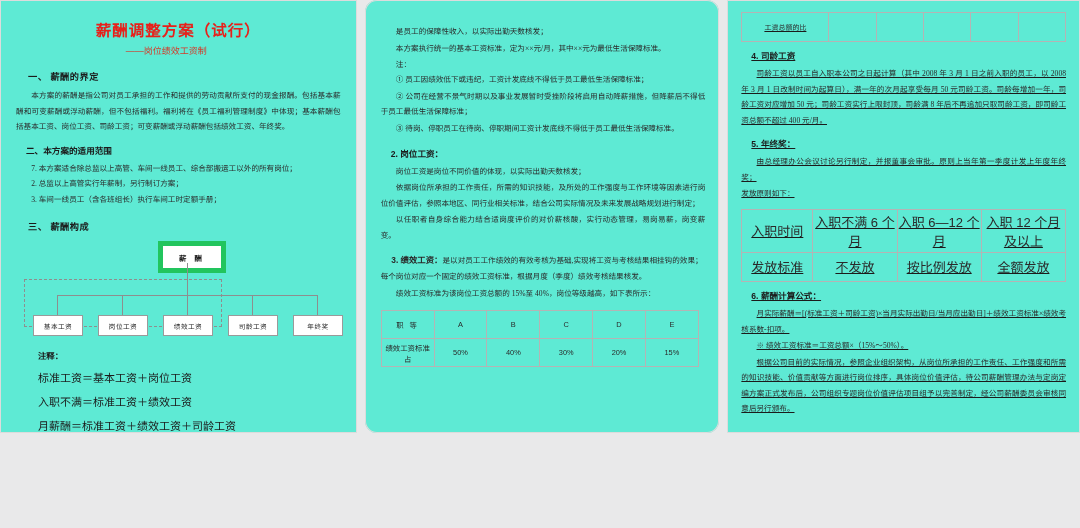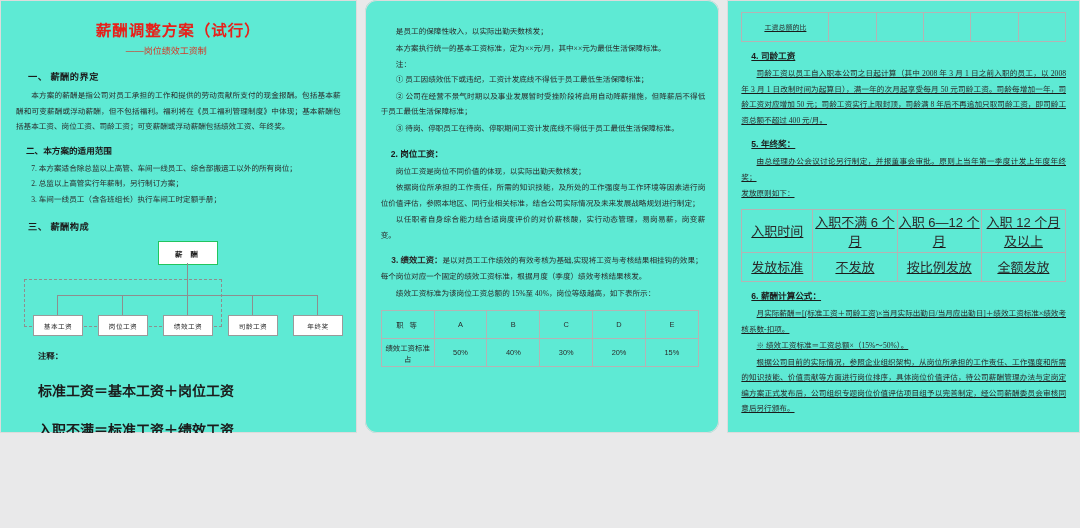--- a/index.html
+++ b/index.html
@@ -93,23 +93,23 @@
     color: #2a2a2a;
   }
   .formula-head {
     font-weight: bold;
     font-size: 8.4px;
     margin: 14px 0 0 0;
     padding-left: 22px;
     font-family: "Liberation Sans", "DejaVu Sans", sans-serif;
   }
   .formula {
-    font-weight: bold;
-    font-size: 14px;
-    margin: 19px 0 0 0;
+    font-weight: normal;
+    font-size: 11px;
+    margin: 8px 0 0 0;
     padding-left: 22px;
     font-family: "Liberation Sans", "DejaVu Sans", sans-serif;
   }
   .subhead-num {
     font-weight: bold;
     font-size: 8.4px;
     margin: 14px 0 0 0;
     padding-left: 14px;
     font-family: "Liberation Sans", "DejaVu Sans", sans-serif;
   }
@@ -132,21 +132,21 @@
     position: relative;
     height: 96px;
     margin: 6px 0 0 0;
   }
   .org-top {
     position: absolute;
     left: 142px;
     top: 2px;
     width: 58px;
     height: 22px;
-    border: 1px solid #22c55e;
+    border: 5px solid #22c55e;
     display: flex;
     align-items: center;
     justify-content: center;
     font-size: 7.4px;
     letter-spacing: 3px;
     font-weight: bold;
     background: #fff;
     font-family: "Liberation Sans", "DejaVu Sans", sans-serif;
   }
   .org-vline {

